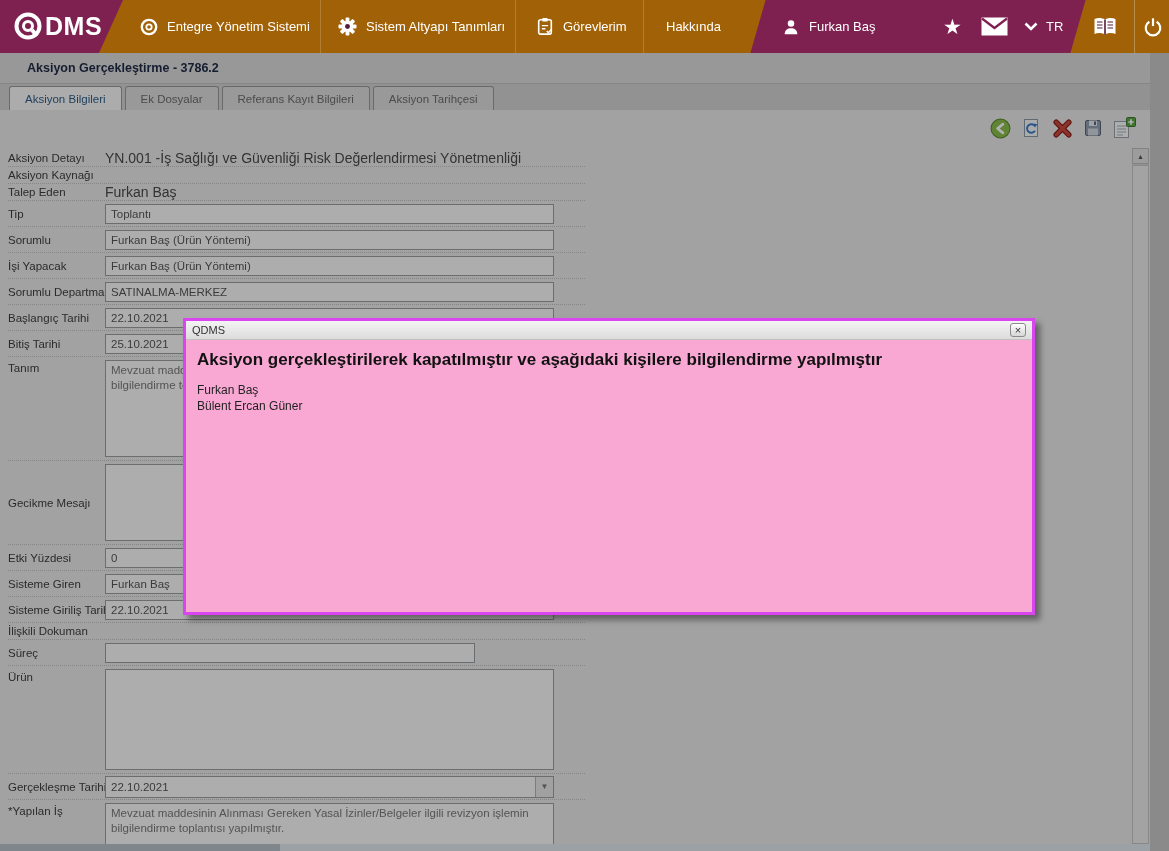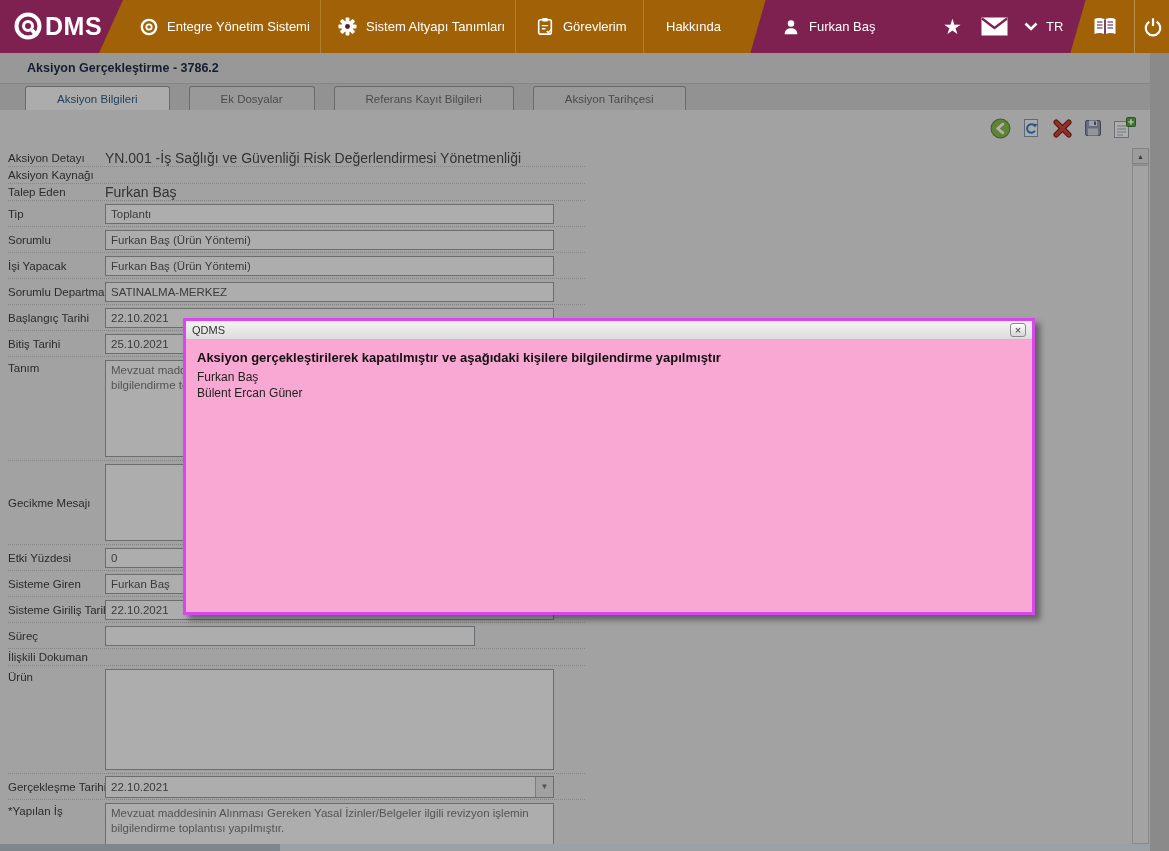--- a/index.html
+++ b/index.html
@@ -23,23 +23,23 @@
   .lang { color:#fff; font-size:13px; }
 
   
   .titlebar { position:absolute; left:0; top:53px; width:100%; height:31px; background:#dcdcdc;
               border-bottom:1px solid #c2c2c2; display:flex; align-items:center; padding-left:27px; }
   .titlebar span { font-size:12.5px; font-weight:bold; color:#1e2a45; }
 
   
   .tabs { position:absolute; left:0; top:84px; width:100%; height:26px; background:#d4d4d4;
           display:flex; align-items:flex-end; gap:3px; padding-left:9px; }
-  .tab { height:24px; padding:0 31px; display:flex; align-items:center; font-size:11.5px;
+  .tab { height:24px; padding:0 15px; display:flex; align-items:center; font-size:11.5px;
          border:1px solid #9a9a9a; border-bottom:none; border-radius:3px 3px 0 0;
-         background:#dedede; color:#6d6d6d; cursor:pointer;margin-left:16px; }
+         background:#dedede; color:#6d6d6d; cursor:pointer; }
   .tab.active { background:#fafafa; color:#2f5d87; }
 
   
   .content { position:absolute; left:0; top:110px; width:1150px; height:741px; background:#ebebeb; }
   .right-gutter { position:absolute; right:0; top:53px; width:19px; height:798px; background:#c9c9c9; }
 
   .toolbar { position:absolute; top:8px; right:14px; display:flex; align-items:flex-end; gap:7px; }
   .tb-btn { width:24px; height:24px; display:flex; align-items:center; justify-content:center; cursor:pointer; }
 
   
@@ -78,21 +78,21 @@
   
   .modal { position:absolute; left:183px; top:318px; width:852px; height:297px; z-index:60;
            background:#f9a8d4; border:3px solid #d946ef; box-shadow:5px 5px 6px rgba(0,0,0,0.4); }
   .modal-title { height:19px; background:linear-gradient(#f4f4f4,#dcdcdc); border-bottom:1px solid #c0c0c0;
                  display:flex; align-items:center; padding:0 6px; }
   .modal-title span { font-size:11px; color:#333; }
   .modal-close { margin-left:auto; width:16px; height:14px; border:1px solid #8a8a8a; border-radius:3px;
                  background:linear-gradient(#ffffff,#d6d6d6); color:#555; font-size:10px; line-height:12px;
                  text-align:center; cursor:pointer; }
   .modal-body { padding:10px 11px; }
-  .modal-msg { font-size:13px; font-weight:bold; color:#111; margin-bottom:4px; }
+  .modal-msg { font-size:17px; font-weight:bold; color:#111; margin-bottom:12px; }
   .modal-name { font-size:12px; color:#222; line-height:16px; }
 </style>
 </head>
 <body>
 
 <div id="stage">
 
   <div class="nav">
     <div class="brand-block"></div>
     <div class="user-block"></div>
@@ -329,28 +329,28 @@
         <input class="inp" value="0" style="">
       </div>
       <div class="r r-input">
         <span class="lbl">Sisteme Giren</span>
         <input class="inp" value="Furkan Baş" style="">
       </div>
       <div class="r r-input">
         <span class="lbl">Sisteme Giriliş Tarihi</span>
         <input class="inp" value="22.10.2021" style="">
       </div>
-      <div class="r r-input">
-        <span class="lbl">Süreç</span>
-        <input class="inp" style="width: 370px;" value="">
-      </div>
-
       <div class="r r-text">
         <span class="lbl">İlişkili Dokuman</span>
         <span class="val"></span>
+      </div>
+
+      <div class="r r-input">
+        <span class="lbl">Süreç</span>
+        <input class="inp" style="width: 370px;" value="">
       </div>
 
       <div class="r r-ta-top">
         <span class="lbl">Ürün</span>
         <textarea class="ta" style="height: 101px;"></textarea>
       </div>
 
       <div class="r r-input">
         <span class="lbl">Gerçekleşme Tarihi</span>
         <div class="combo">

